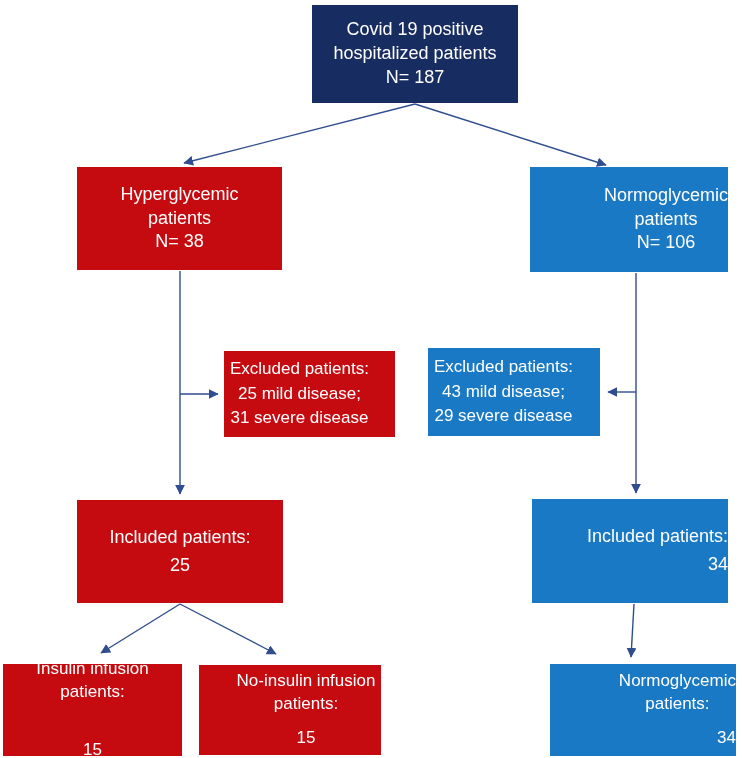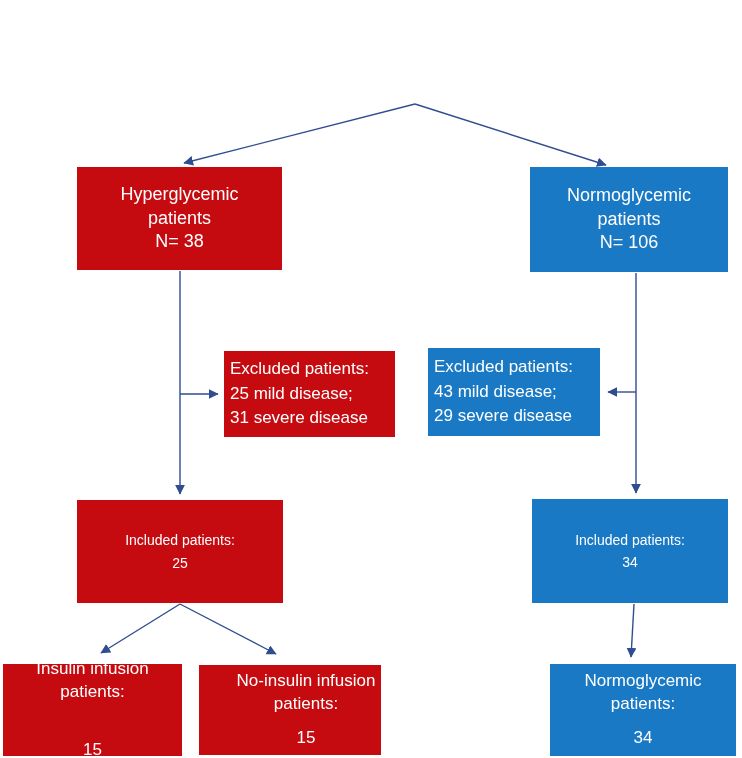--- a/index.html
+++ b/index.html
@@ -37,30 +37,30 @@
     color: #ffffff;
     text-align: center;
     box-sizing: border-box;
     line-height: 1.32;
   }
   .node .txt {
     white-space: pre-line;
   }
   .navy { background: var(--navy, #172c61); font-size: 18px; }
   .red  { background: var(--red,  #c50b10); }
-  .blue { background: var(--blue, #1979c4); }
+  .blue { background: var(--blue, #1979c4); align-items: flex-end; }
   .level2 { font-size: 18px; }
   .excluded {
     font-size: 17px;
     align-items: flex-start;
-    text-align: left;
+    text-align: center;
     padding: 4px 0 4px 6px;
     line-height: 1.45;
   }
-  .included { font-size: 14px; }
+  .included { font-size: 18px; }
   .included .num { margin-top: 4px; }
   .leaf { font-size: 17px; }
   .leaf .num { margin-top: 12px; }
 </style>
 </head>
 <body>
 
 <div class="stage">
 
   <svg class="edges" width="742" height="758" viewBox="0 0 742 758">
@@ -78,20 +78,25 @@
 
     <line x1="636" y1="273" x2="636" y2="493" marker-end="url(#ah)"></line>
     <line x1="636" y1="392" x2="608" y2="392" marker-end="url(#ah)"></line>
 
     <line x1="180" y1="604" x2="101" y2="653" marker-end="url(#ah)"></line>
     <line x1="180" y1="604" x2="276" y2="654" marker-end="url(#ah)"></line>
 
     <line x1="634" y1="604" x2="631" y2="657" marker-end="url(#ah)"></line>
   </svg>
 
+  <div class="node navy" style="left:312px;top:5px;width:206px;height:98px;">
+    <div class="txt">Covid 19 positive
+hospitalized patients
+N= 187</div>
+  </div>
 
   <div class="node red level2" style="left:77px;top:167px;width:205px;height:103px;">
     <div class="txt">Hyperglycemic
 patients
 N= 38</div>
   </div>
 
   <div class="node blue level2" style="left:530px;top:167px;width:198px;height:105px;">
     <div class="txt">Normoglycemic
 patients

